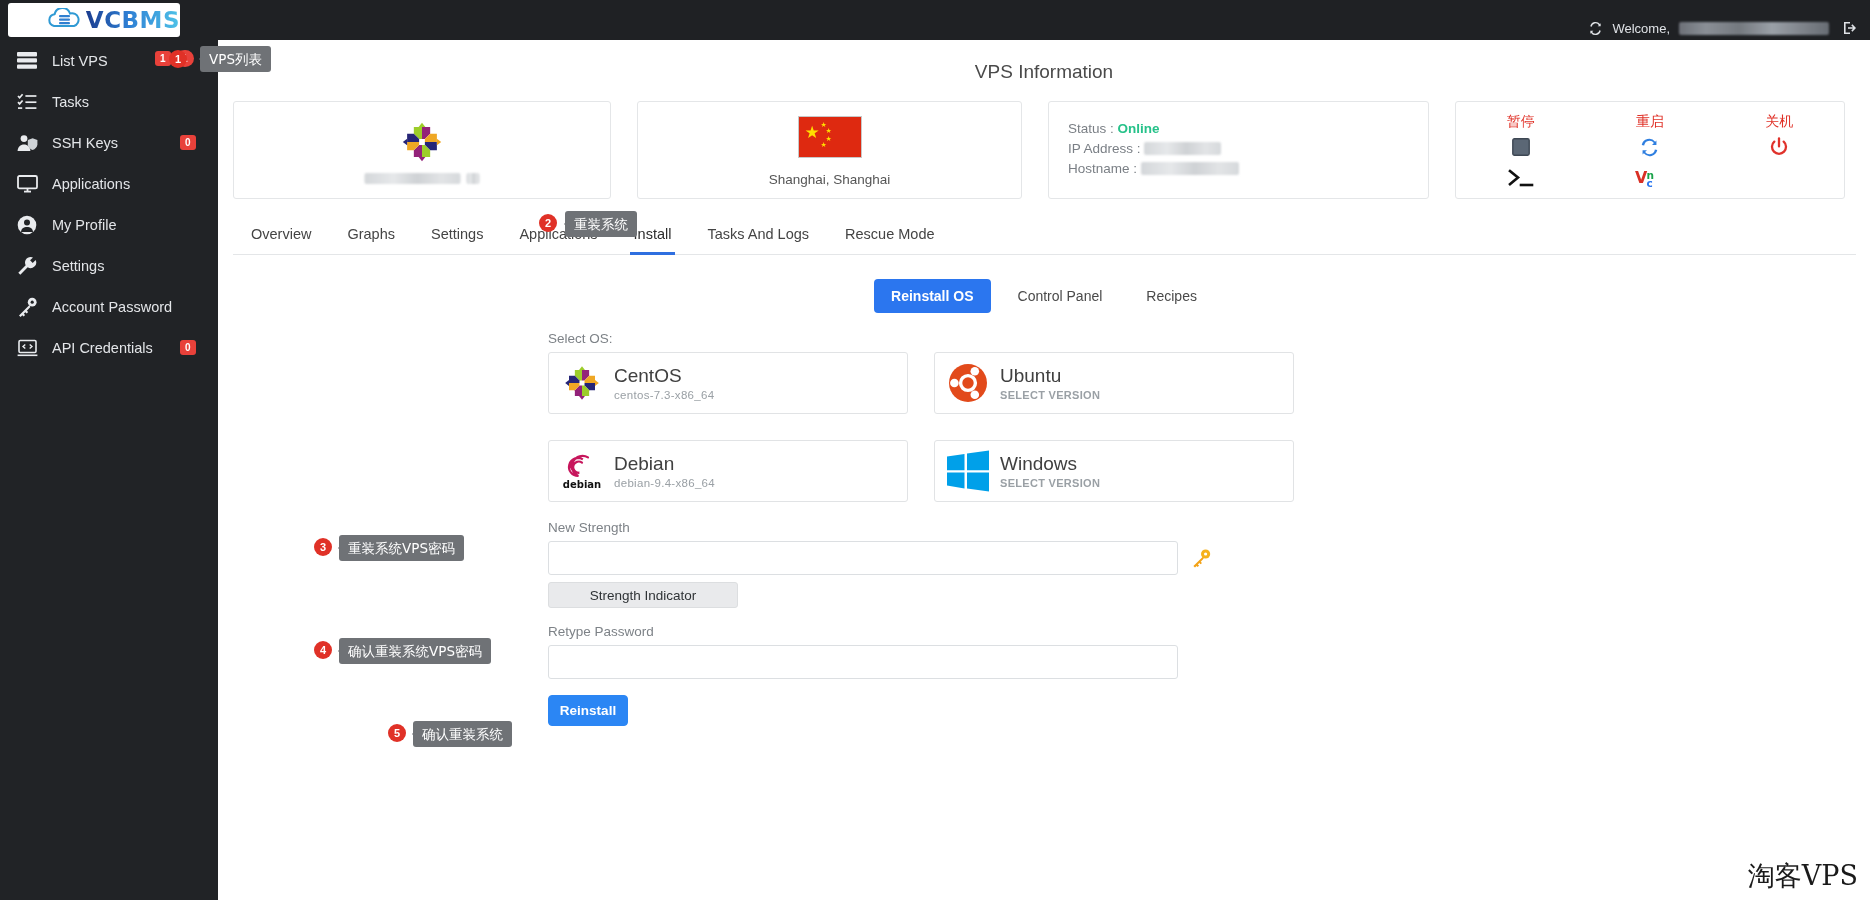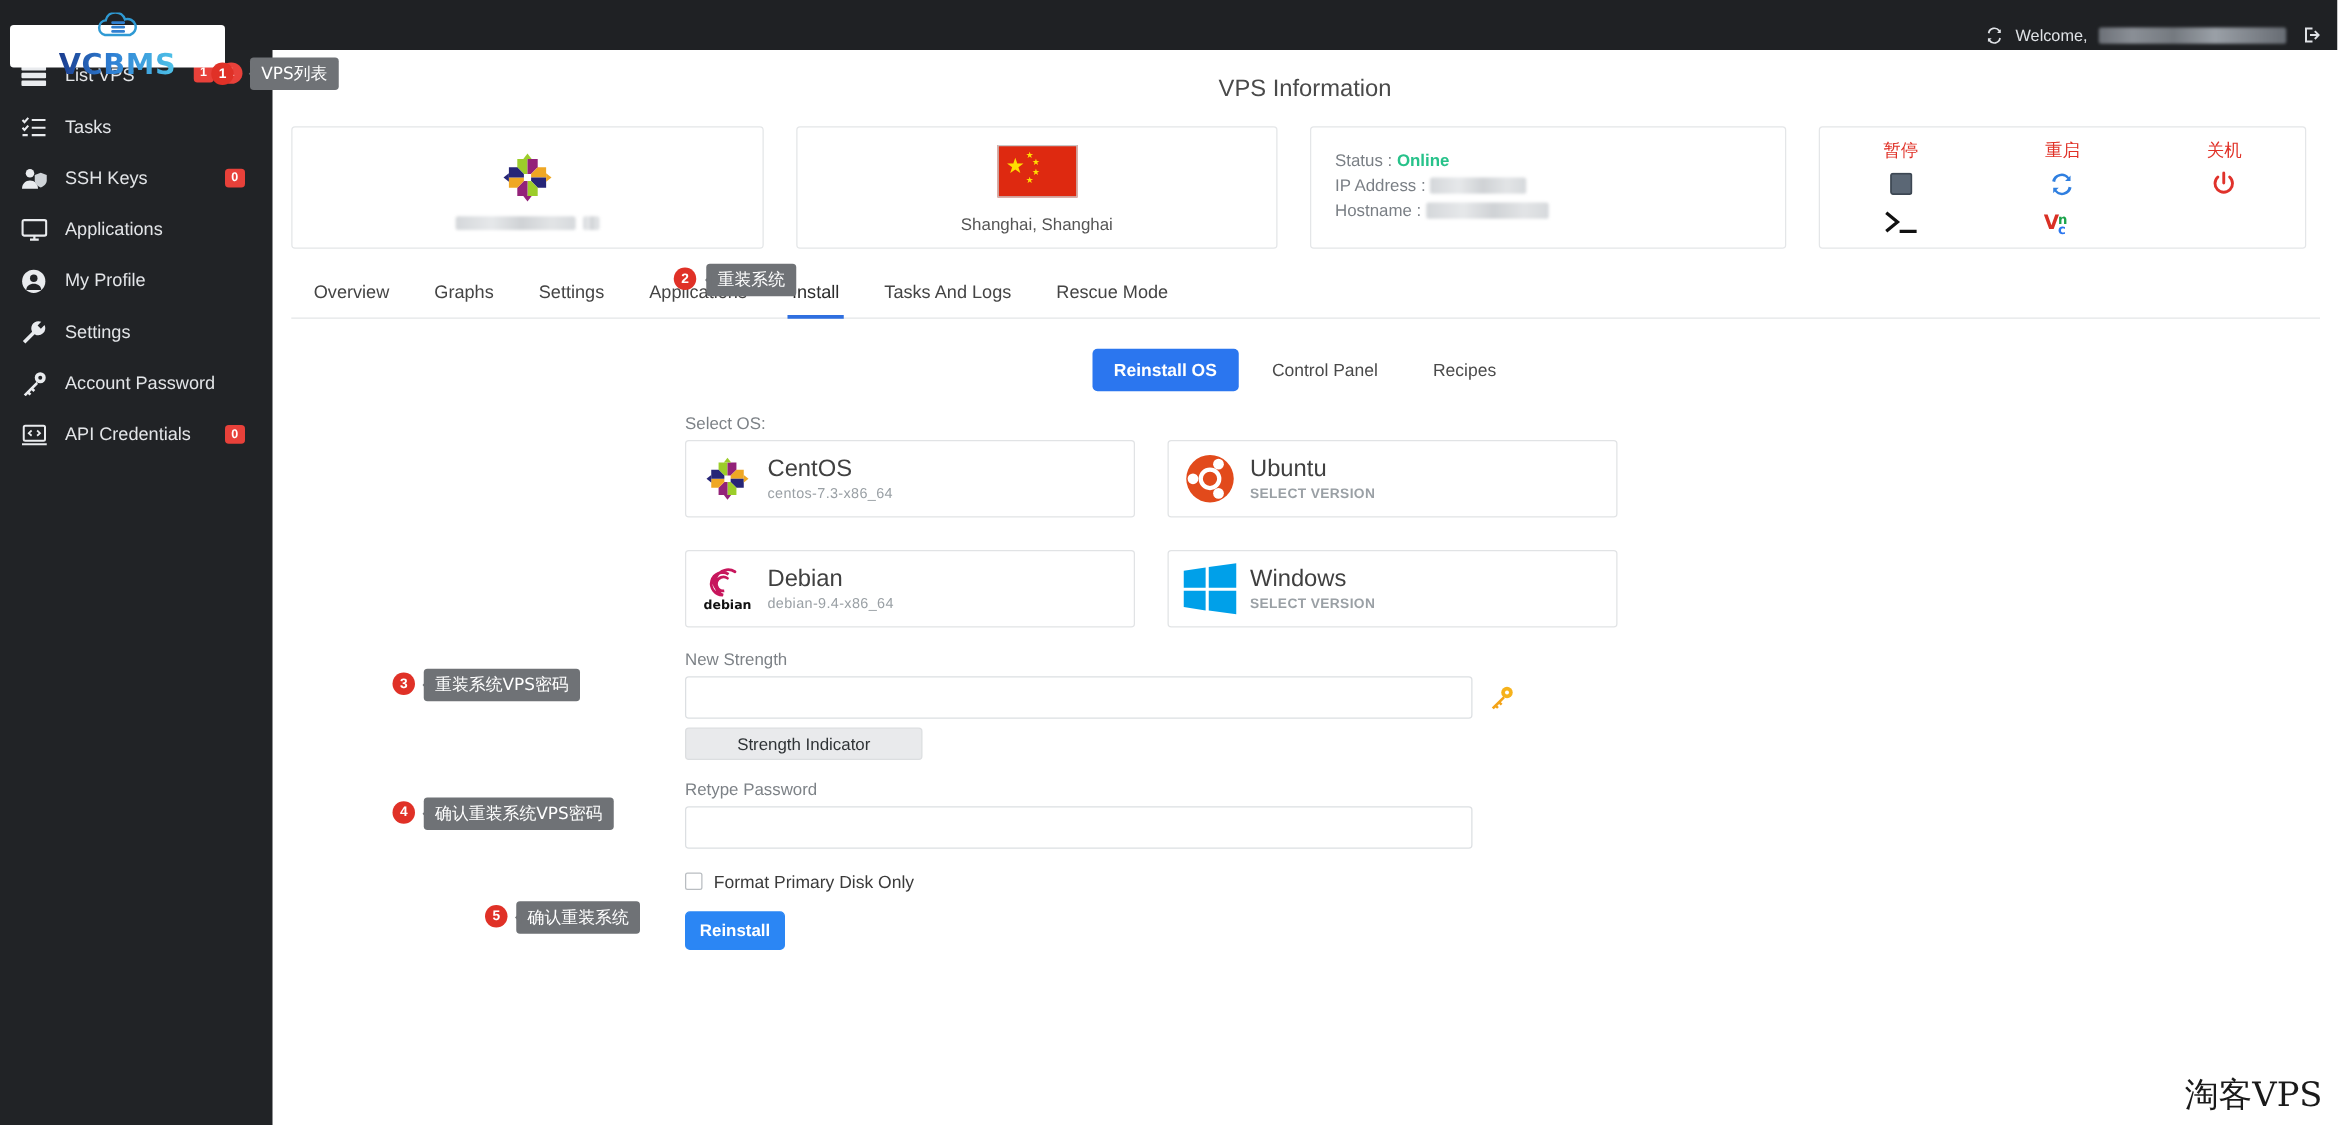--- a/index.html
+++ b/index.html
@@ -9,23 +9,23 @@
     font-family:"Liberation Sans","DejaVu Sans",sans-serif;
     background:#ffffff; color:#333; overflow:hidden; position:relative;
   }
 
   
   .topbar{
     position:absolute; left:0; top:0; width:1870px; height:40px;
     background:#1f2124; display:flex; align-items:center; z-index:30;
   }
   .brand-logo{
-    position:absolute; left:8px; top:20px; width:172px; height:34px;
+    position:absolute; left:8px; top:3px; width:172px; height:34px;
     background:#fff; border-radius:3px; display:flex; align-items:center;
-    justify-content:center; gap:5px;flex-direction:column;
+    justify-content:flex-end; gap:5px;
   }
   .cloud-ico{ width:34px; height:24px; position:relative; }
   .brand-text{ font-size:23px; font-weight:bold; letter-spacing:.5px;
     background:linear-gradient(90deg,#1b3d8f 0%,#2e7fd4 45%,#4fc3e8 100%);
     -webkit-background-clip:text; background-clip:text; color:transparent;
     font-family:"DejaVu Sans",sans-serif; }
   .topbar-right{ position:absolute; right:12px; top:0; height:56px;
     display:flex; align-items:center; gap:9px; color:#dfe2e6; font-size:13px; }
   .welcome-redact{ display:inline-block; width:150px; height:13px;
     background:linear-gradient(90deg,#6c7077 0%,#8a8f96 18%,#74797f 40%,#9aa0a7 62%,#7b8087 85%,#676c73 100%);
@@ -488,24 +488,20 @@
           <circle cx="14.6" cy="6" r="1.6" fill="#fff"></circle>
           <path d="M11.6 9 2.4 18l1.6 1.4 1.5-1.5 1.2 1.1 1.4-1.4-1.2-1.1 1.4-1.4 1.3 1.2 1.4-1.4-1.3-1.2 3.1-3.1z" fill="#f3a318"></path>
         </svg>
       </span>
     </div>
     <div class="strength">Strength Indicator</div>
 
     <div class="lbl" style="margin-top:16px;">Retype Password</div>
     <input class="pw-input" type="password" value="" style="">
 
-    <div class="chk-row">
-      <span class="chkbox"></span>
-      <span>Format Primary Disk Only</span>
-    </div>
 
     <div class="btn-reinstall">Reinstall</div>
   </div>
 
   <div class="watermark">淘客VPS</div>
 </div>
 
 <span class="step-num" style="left:169px;top:50px;">1</span>
 <div class="tip" style="left:200px;top:46px;">VPS列表</div>
 

